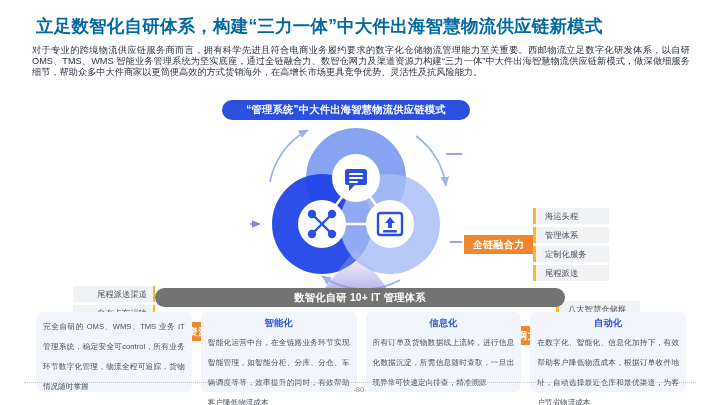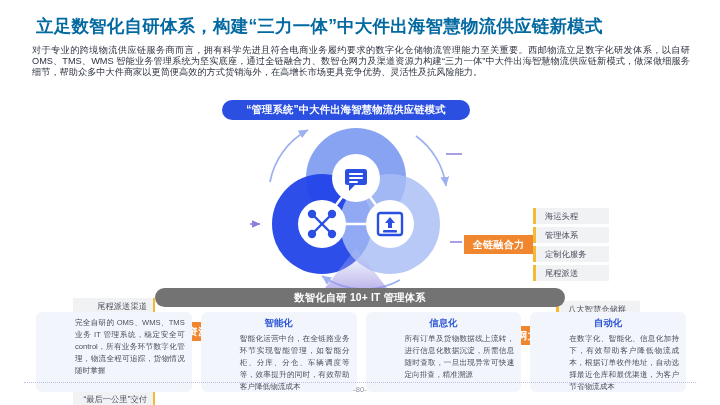--- a/index.html
+++ b/index.html
@@ -91,21 +91,21 @@
   }
   .tag::before {
     content: "";
     position: absolute;
     background: #f5ba34;
     width: 2.5px;
     top: 0; bottom: 0;
   }
   
   #tags-left { left: 73px; top: 188px; width: 82px; }
-  #tags-left .tag { justify-content: flex-end; padding-right: 8px; margin-top: 12px; }
+  #tags-left .tag { justify-content: flex-end; padding-right: 8px; }
   #tags-left .tag::before { right: 0; }
   
   #tags-tr { left: 533px; top: 110px; width: 76px; }
   #tags-br { left: 556px; top: 203px; width: 84px; }
   #tags-tr .tag, #tags-br .tag { justify-content: flex-start; padding-left: 12px; }
   #tags-tr .tag::before, #tags-br .tag::before { left: 0; }
 
   
   #it-banner {
     position: absolute;
@@ -138,24 +138,23 @@
   }
   .card-title {
     font-size: 9.4px;
     font-weight: bold;
     color: #2b55d4;
     text-align: center;
     margin-bottom: 3px;
   }
   .card-body {
     font-size: 7.6px;
-    line-height: 12px;
+    line-height: 20px;
     color: #4a4f5c;
     text-align: justify;
-    margin-left: 32px;
   }
 
   
   #footer-rule {
     position: absolute;
     left: 24px; top: 382px;
     width: 672px; height: 0;
     border-top: 1px dotted #b9c4e6;
   }
   #page-number {

